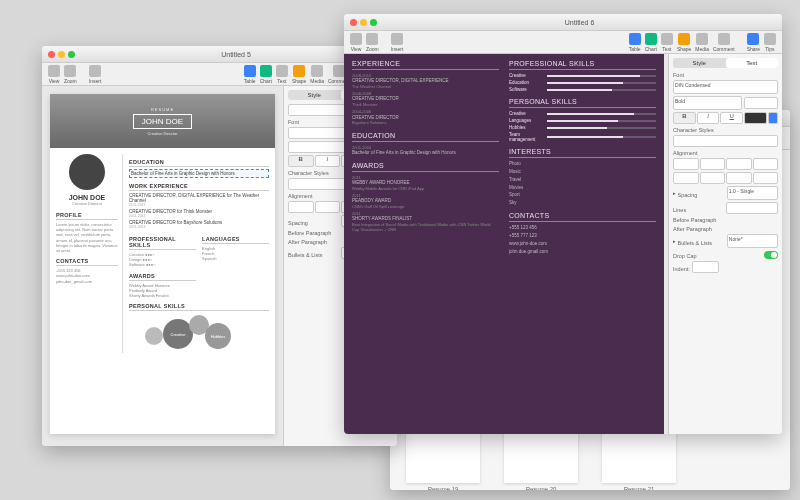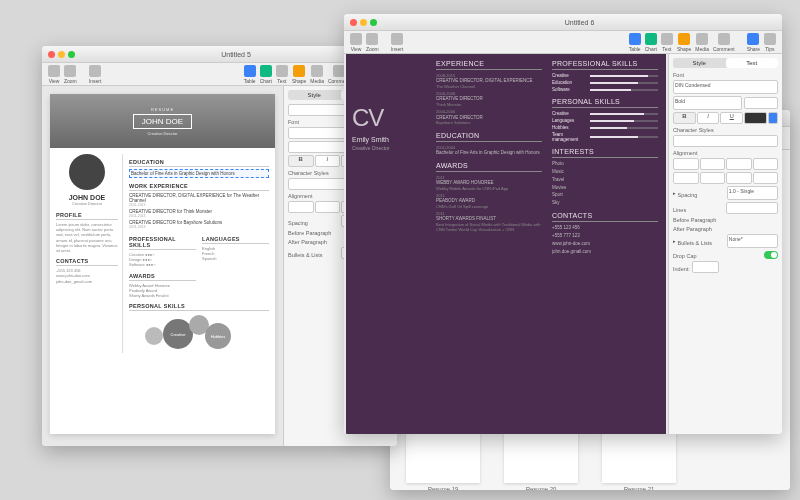--- a/index.html
+++ b/index.html
@@ -7,21 +7,21 @@
   .titlebar{height:16px;background:linear-gradient(#f5f5f5,#e0e0e0);display:flex;align-items:center;padding:0 6px;border-bottom:1px solid #ccc}
   .tl{display:flex;gap:3px;margin-right:6px}
   .dot{width:7px;height:7px;border-radius:50%}
   .dot.r{background:#ff5f56}.dot.y{background:#ffbd2e}.dot.g{background:#27c93f}
   .titletxt{flex:1;text-align:center;font-size:7px;color:#555}
   .toolbar{height:22px;background:#f0f0f0;border-bottom:1px solid #ccc;display:flex;align-items:center;gap:4px;padding:0 6px}
   .tbtn{display:flex;flex-direction:column;align-items:center;font-size:5px;color:#555}
   .tico{width:12px;height:12px;background:#bbb;border-radius:2px;margin-bottom:1px}
   .tico.blue{background:#3b82f6}.tico.orange{background:#f59e0b}.tico.green{background:#10b981}
   .body{display:flex;height:calc(100% - 38px)}
-  .canvas{flex:1;background:#e8e8e8;padding:8px;overflow:hidden;display:flex;justify-content:center}
+  .canvas{flex:1;background:#e8e8e8;padding:8px;overflow:hidden;display:flex;}
   .side{width:105px;background:#f5f5f5;border-left:1px solid #ccc;padding:4px;font-size:6px;color:#555}
   .tabs{display:flex;background:#ddd;border-radius:3px;margin-bottom:4px}
   .tab{flex:1;text-align:center;padding:2px;font-size:6px;color:#333}
   .tab.active{background:#fff;border-radius:3px}
   .srow{display:flex;align-items:center;margin:2px 0;gap:2px}
   .lbl{font-size:5.5px;color:#666;margin-top:3px;text-transform:capitalize}
   .inp{flex:1;height:10px;background:#fff;border:1px solid #ccc;border-radius:2px}
   .sw{width:14px;height:8px;background:#34c759;border-radius:4px;position:relative}
   .sw:after{content:'';position:absolute;right:1px;top:1px;width:6px;height:6px;background:#fff;border-radius:50%}
 
@@ -433,25 +433,20 @@
         <span>Share</span>
       </div>
       <div class="tbtn">
         <div class="tico "></div>
         <span>Tips</span>
       </div>
     </div>
   <div class="body">
     <div class="canvas" style="padding:0">
       <div class="page2">
-        <div class="cvleft">
-          <div class="cvlabel">CV</div>
-          <div class="cvname">Emily Smith</div>
-          <div class="cvrole">Creative Director</div>
-        </div>
         <div class="cvcols">
           <div class="cvc">
             <div class="cvh first">Experience</div>
             <div id="cvexp">
                 <div class="cvitem"><div class="cvdate">2008-2015</div>CREATIVE DIRECTOR, DIGITAL EXPERIENCE<div class="cvdate">The Weather Channel</div></div>
                 <div class="cvitem"><div class="cvdate">2006-2008</div>CREATIVE DIRECTOR<div class="cvdate">Think Monster</div></div>
                 <div class="cvitem"><div class="cvdate">2004-2006</div>CREATIVE DIRECTOR<div class="cvdate">Bayshore Solutions</div></div>
               </div>
             <div class="cvh">Education</div>
             <div id="cvedu">

